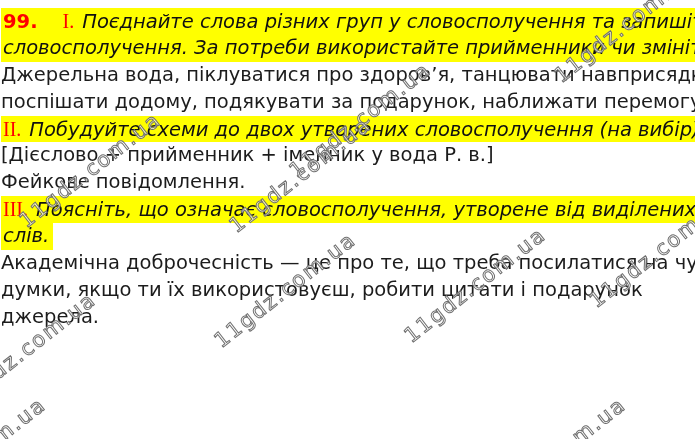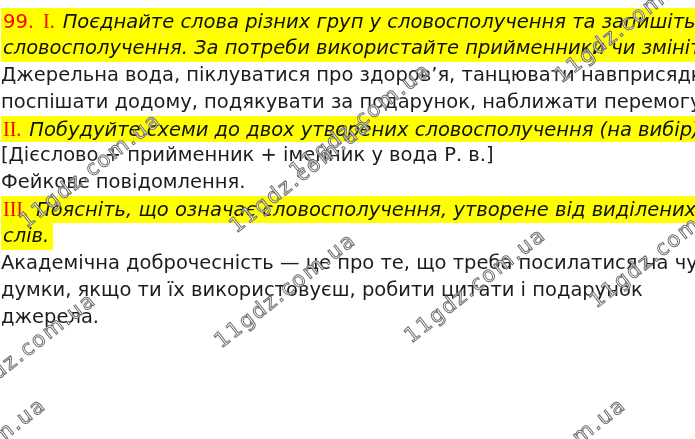--- a/index.html
+++ b/index.html
@@ -32,24 +32,24 @@
     background: #ffff00;
     padding: 0 4px 0 2px;
     height: 26.9px;
     line-height: 26.9px;
   }
   .task-text {
     font-style: italic;
     color: #111111;
   }
   .num-label {
-    font-weight: normal;
+    font-weight: bold;
     color: #fe0000;
     font-style: normal;
-    margin-right: 9px;
+    margin-right: 25px;
   }
   .part-label {
     font-family: "Liberation Serif", "DejaVu Serif", serif;
     color: #fe0000;
     font-style: normal;
     margin-right: 8px;
     font-size: 20px;
   }
   .plain-text { color: #1c1c1c; }
 

